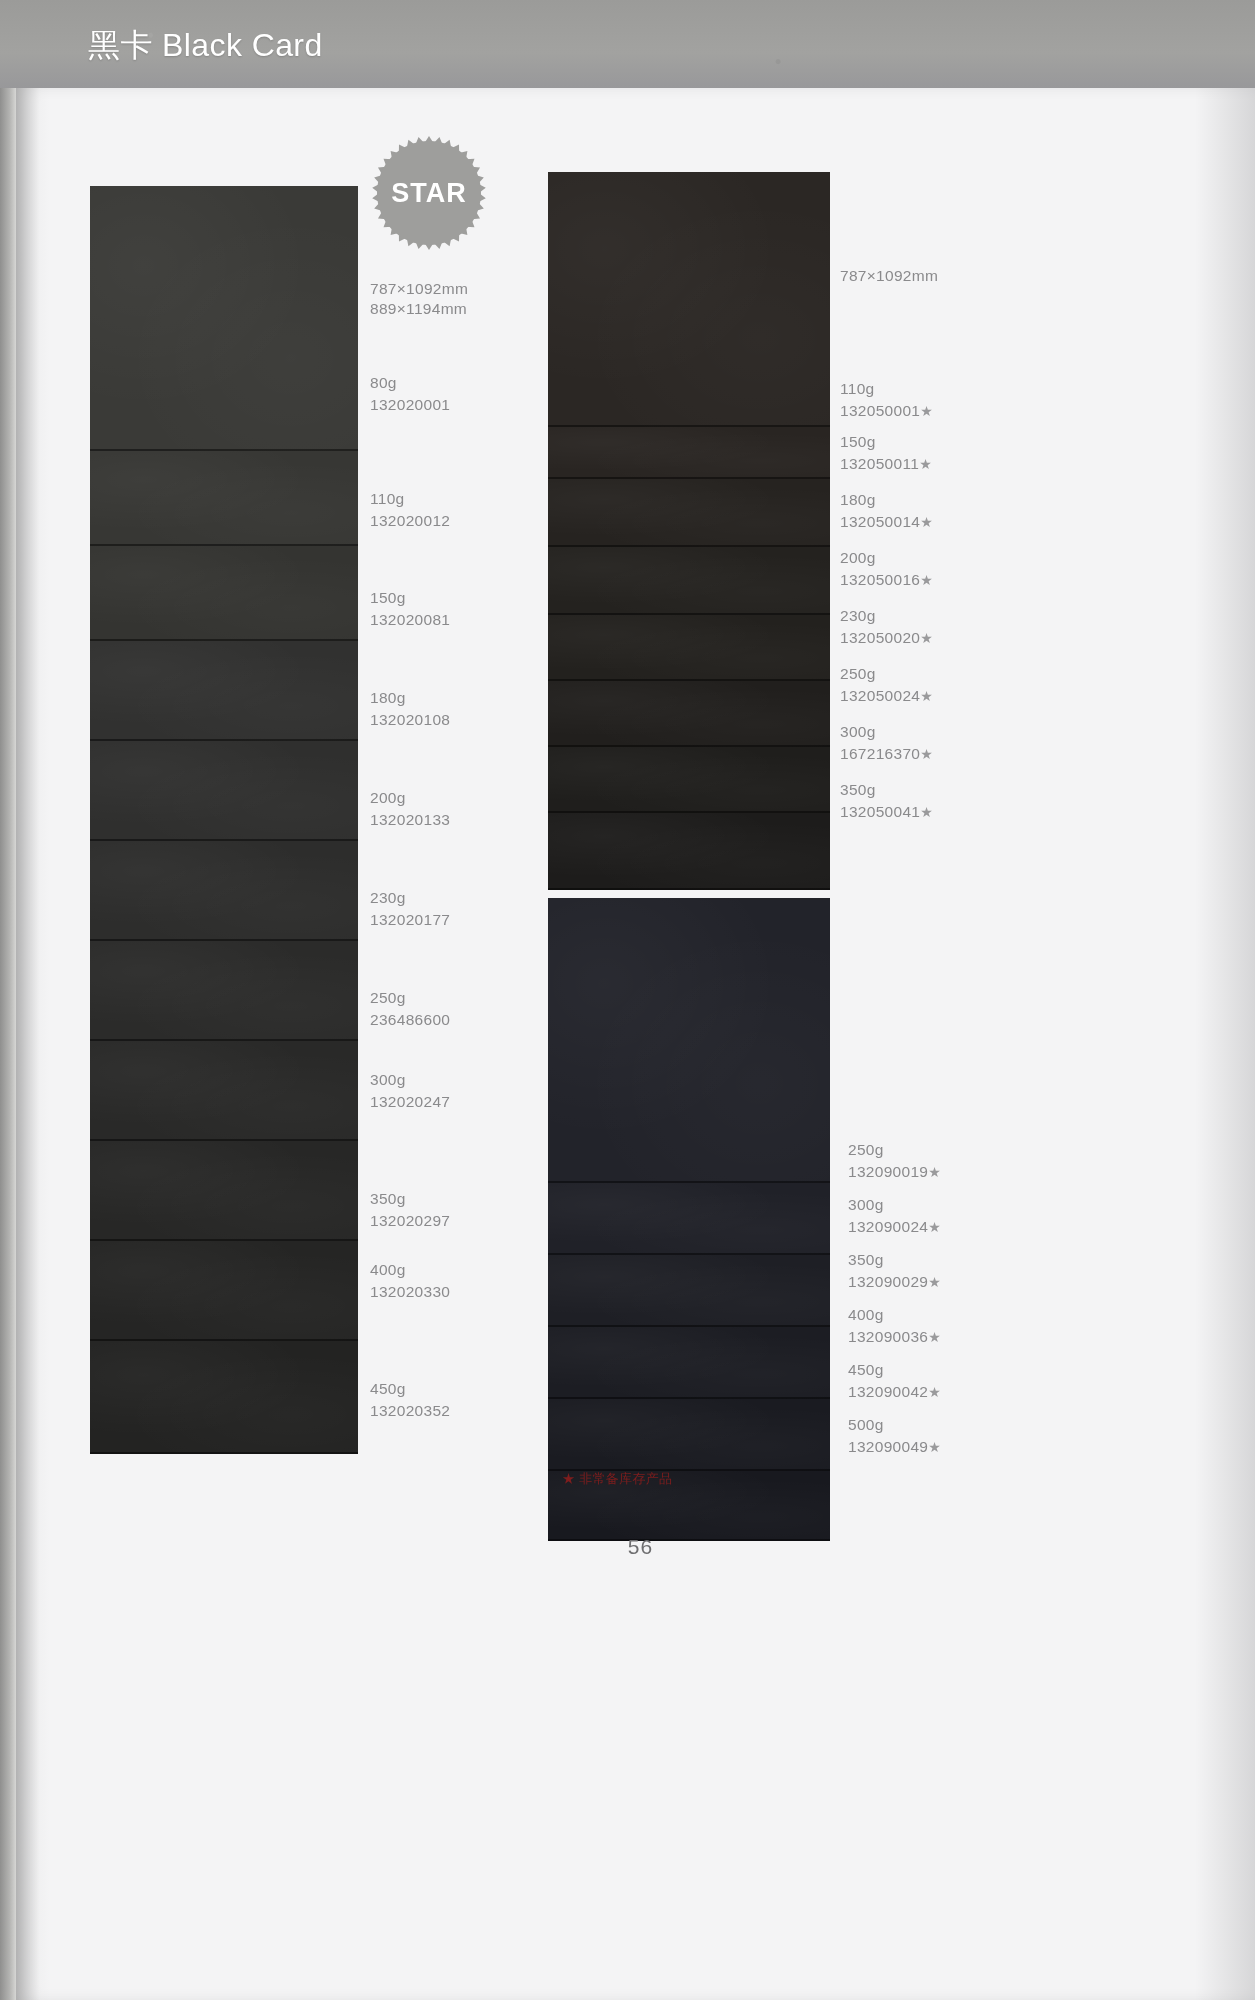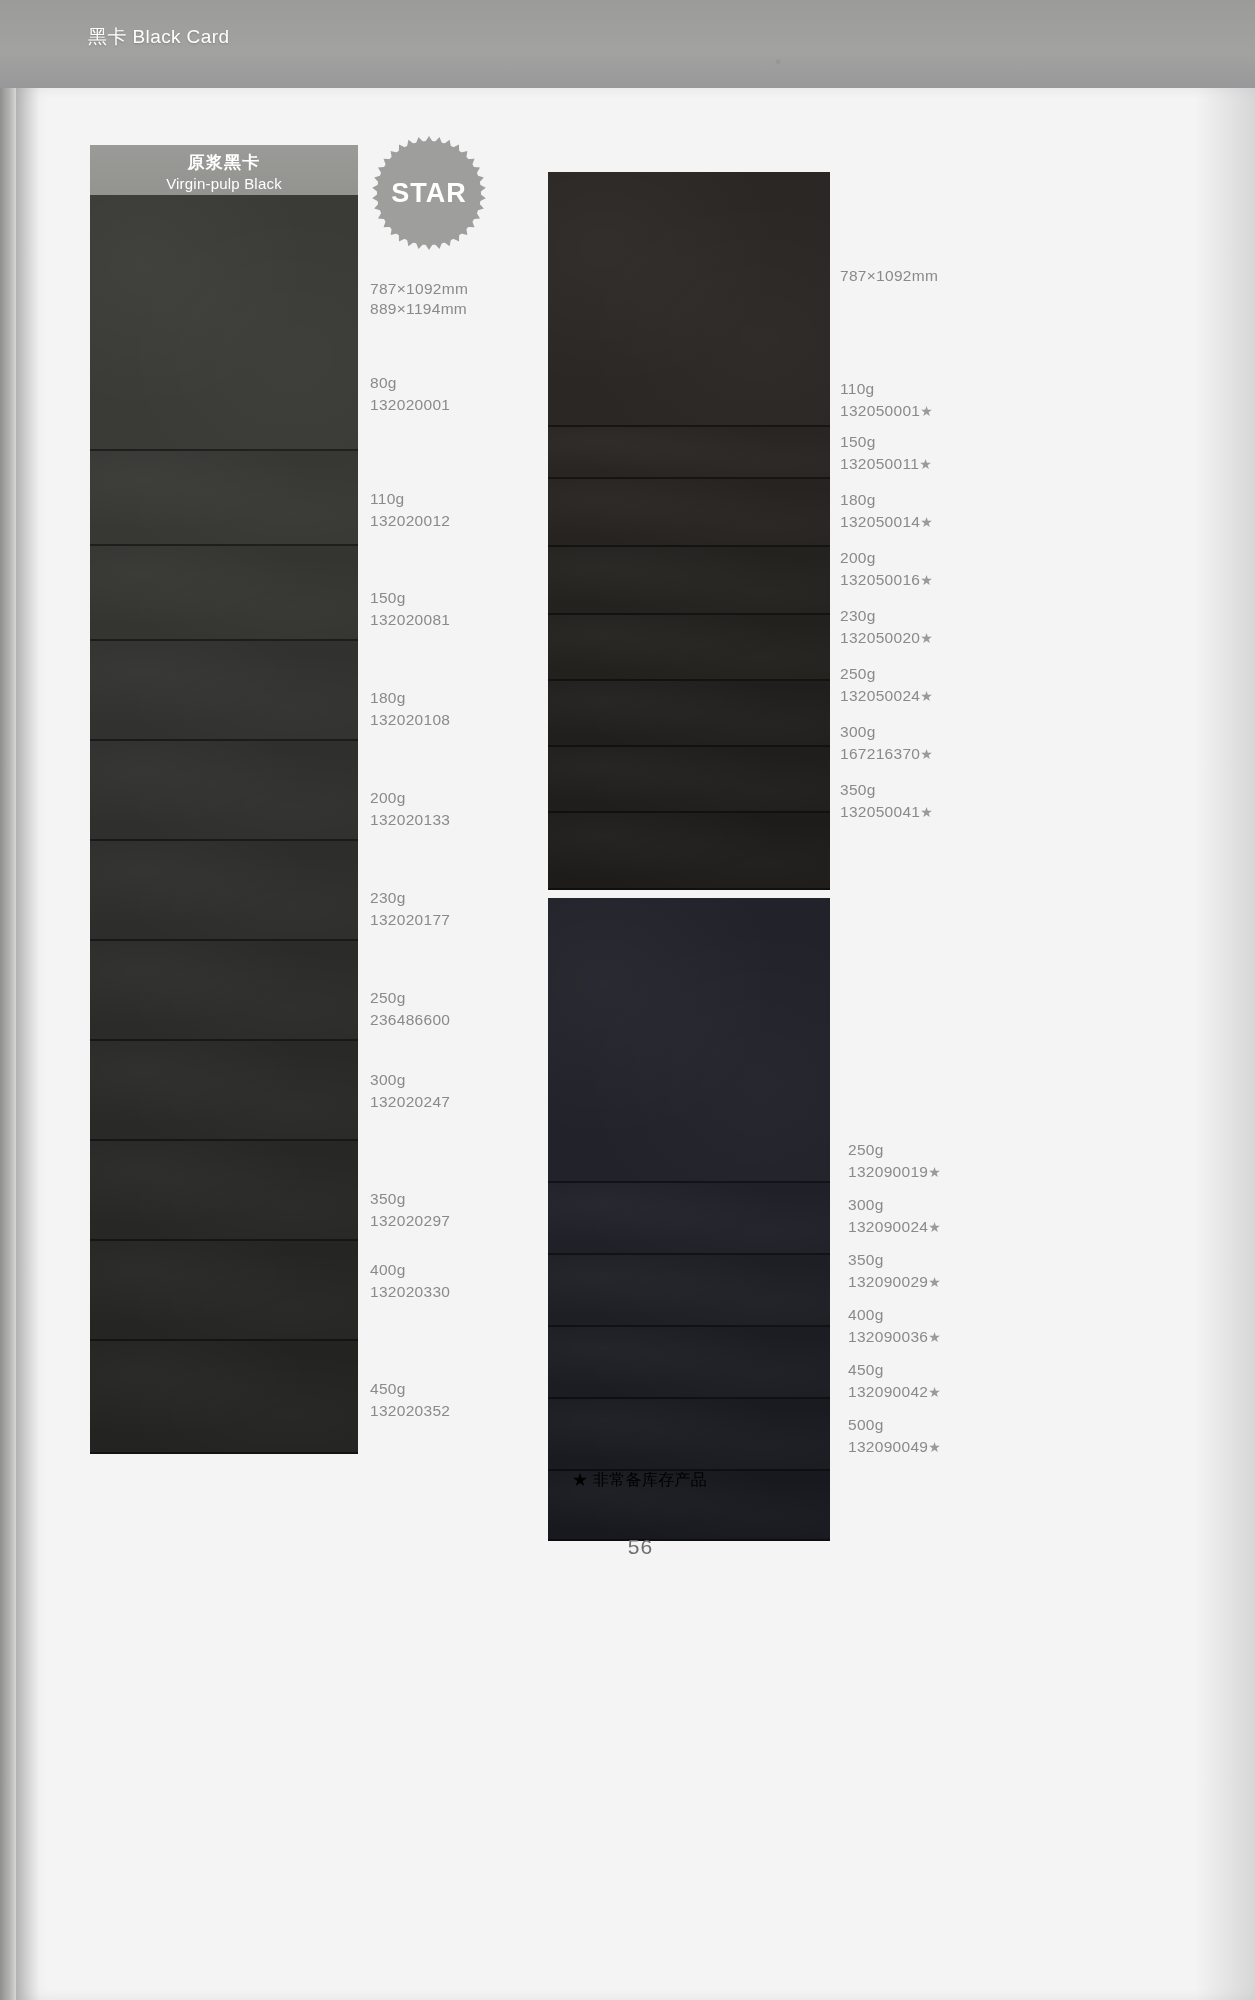--- a/index.html
+++ b/index.html
@@ -31,21 +31,21 @@
     content:"";
     position:absolute; inset:0;
     background-image:
       radial-gradient(circle at 12% 40%, rgba(255,255,255,.05) 0 2px, transparent 3px),
       radial-gradient(circle at 62% 70%, rgba(0,0,0,.05) 0 2px, transparent 3px);
   }
 
   .top-title {
     position: absolute;
     left: 88px; top: 24px;
-    font-size: 19px;
+    font-size: 32px;
     color: #ffffff;
     letter-spacing: .4px;
     font-weight: 400;
     z-index: 4;
     text-shadow: 0 1px 2px rgba(0,0,0,.18);
   }
 
   
   .left-edge {
     position: absolute;
@@ -143,25 +143,24 @@
     position: absolute;
     left: 370px; top: 134px;
     width: 118px; height: 118px;
     z-index: 4;
   }
   .star-badge svg { display:block; }
 
   
   .footnote {
     position: absolute;
-    font-size: 16px;
-    color: #000000;
+    font-size: 13px;
+    color: #7f1d1d;
     letter-spacing: .3px;
     z-index: 3;
-    margin-left: 10px;
   }
   .page-num {
     position: absolute;
     left: 0; right: 0;
     text-align: center;
     font-size: 21px;
     color: #6f6f71;
     letter-spacing: 1px;
     z-index: 3;
   }
@@ -171,24 +170,20 @@
 
 <div class="page-photo">
 
   <div class="top-band"></div>
   <div class="top-title">黑卡 Black Card</div>
 
   <div class="left-edge"></div>
 
   <div class="paper"></div>
 
-  <div class="swatch-head" style="left:90px; top:145px; width:268px; height:50px;">
-    <div class="cn">原浆黑卡</div>
-    <div class="en">Virgin-pulp Black</div>
-  </div>
 
   <div class="stack" style="left:90px; top:186px; width:268px;">
     <div class="swatch" style="height:265px; background:#3a3a37;"></div>
     <div class="swatch" style="height:95px;  background:#373734;"></div>
     <div class="swatch" style="height:95px;  background:#343431;"></div>
     <div class="swatch" style="height:100px; background:#313130;"></div>
     <div class="swatch" style="height:100px; background:#2f2f2e;"></div>
     <div class="swatch" style="height:100px; background:#2d2d2c;"></div>
     <div class="swatch" style="height:100px; background:#2b2b2a;"></div>
     <div class="swatch" style="height:100px; background:#292928;"></div>

